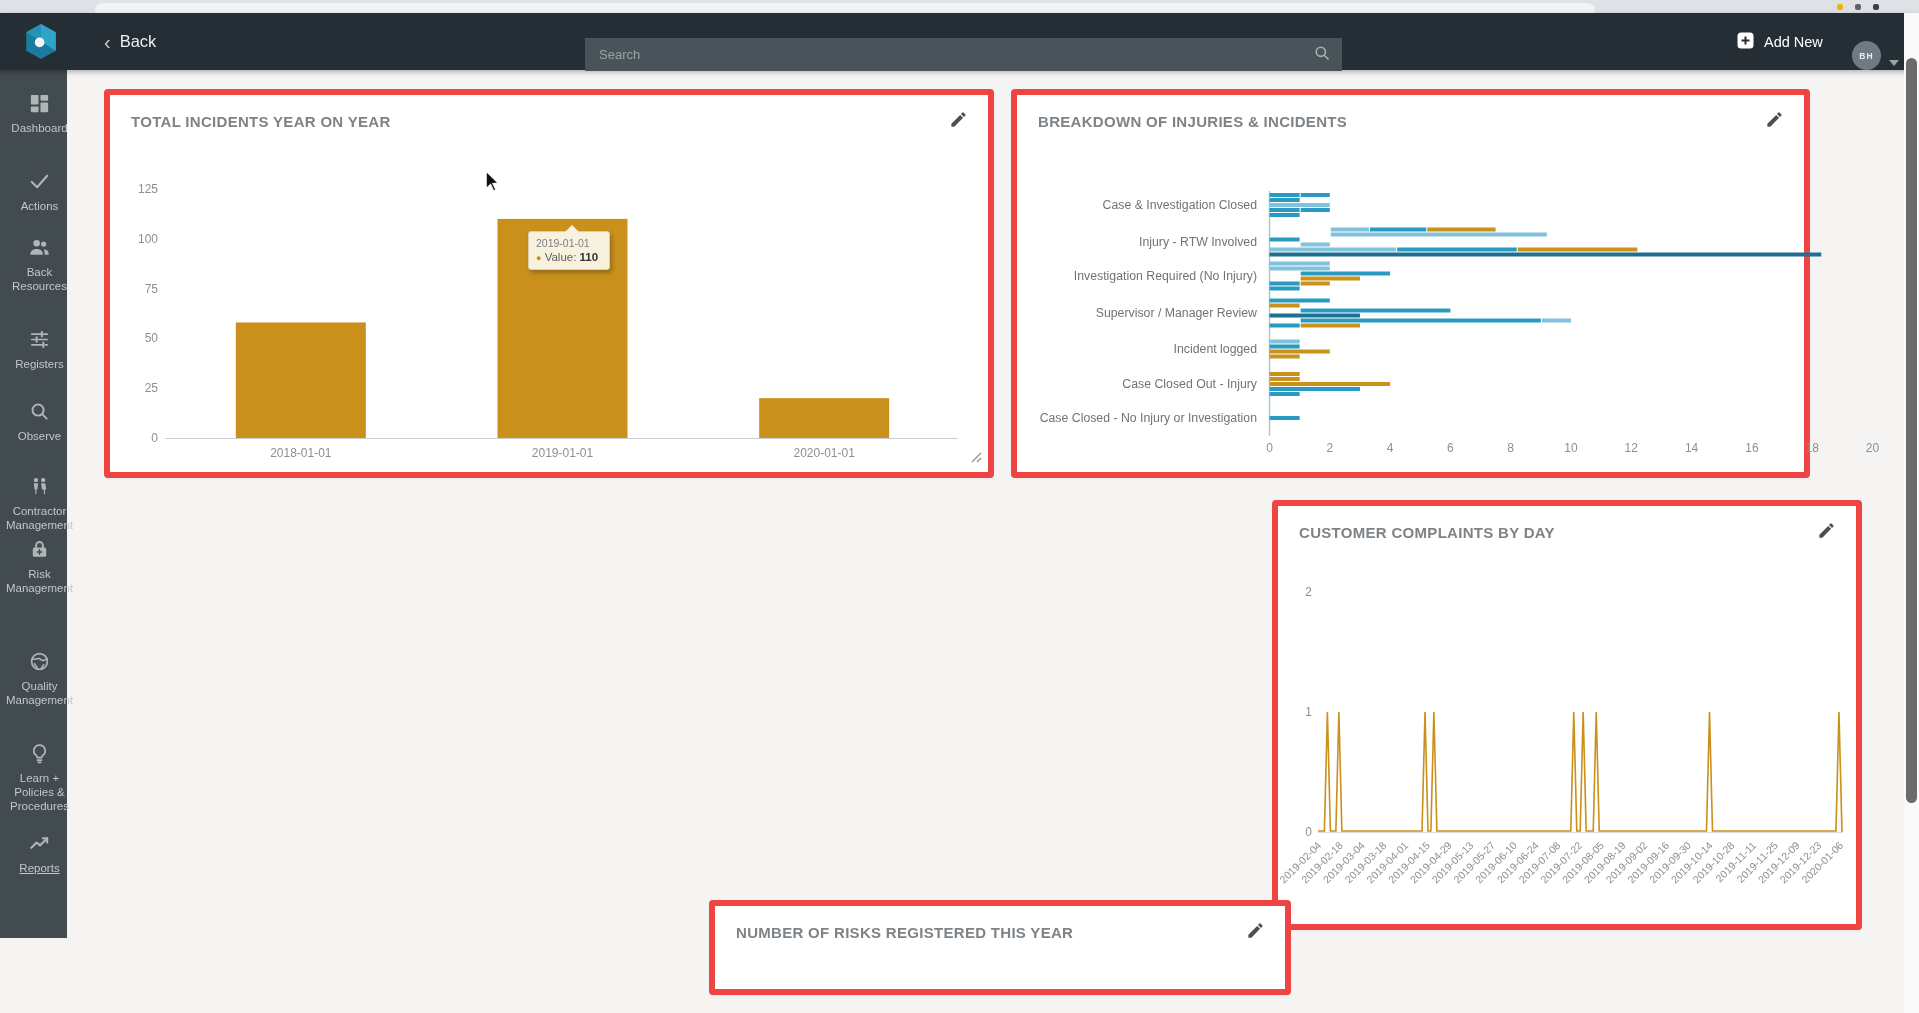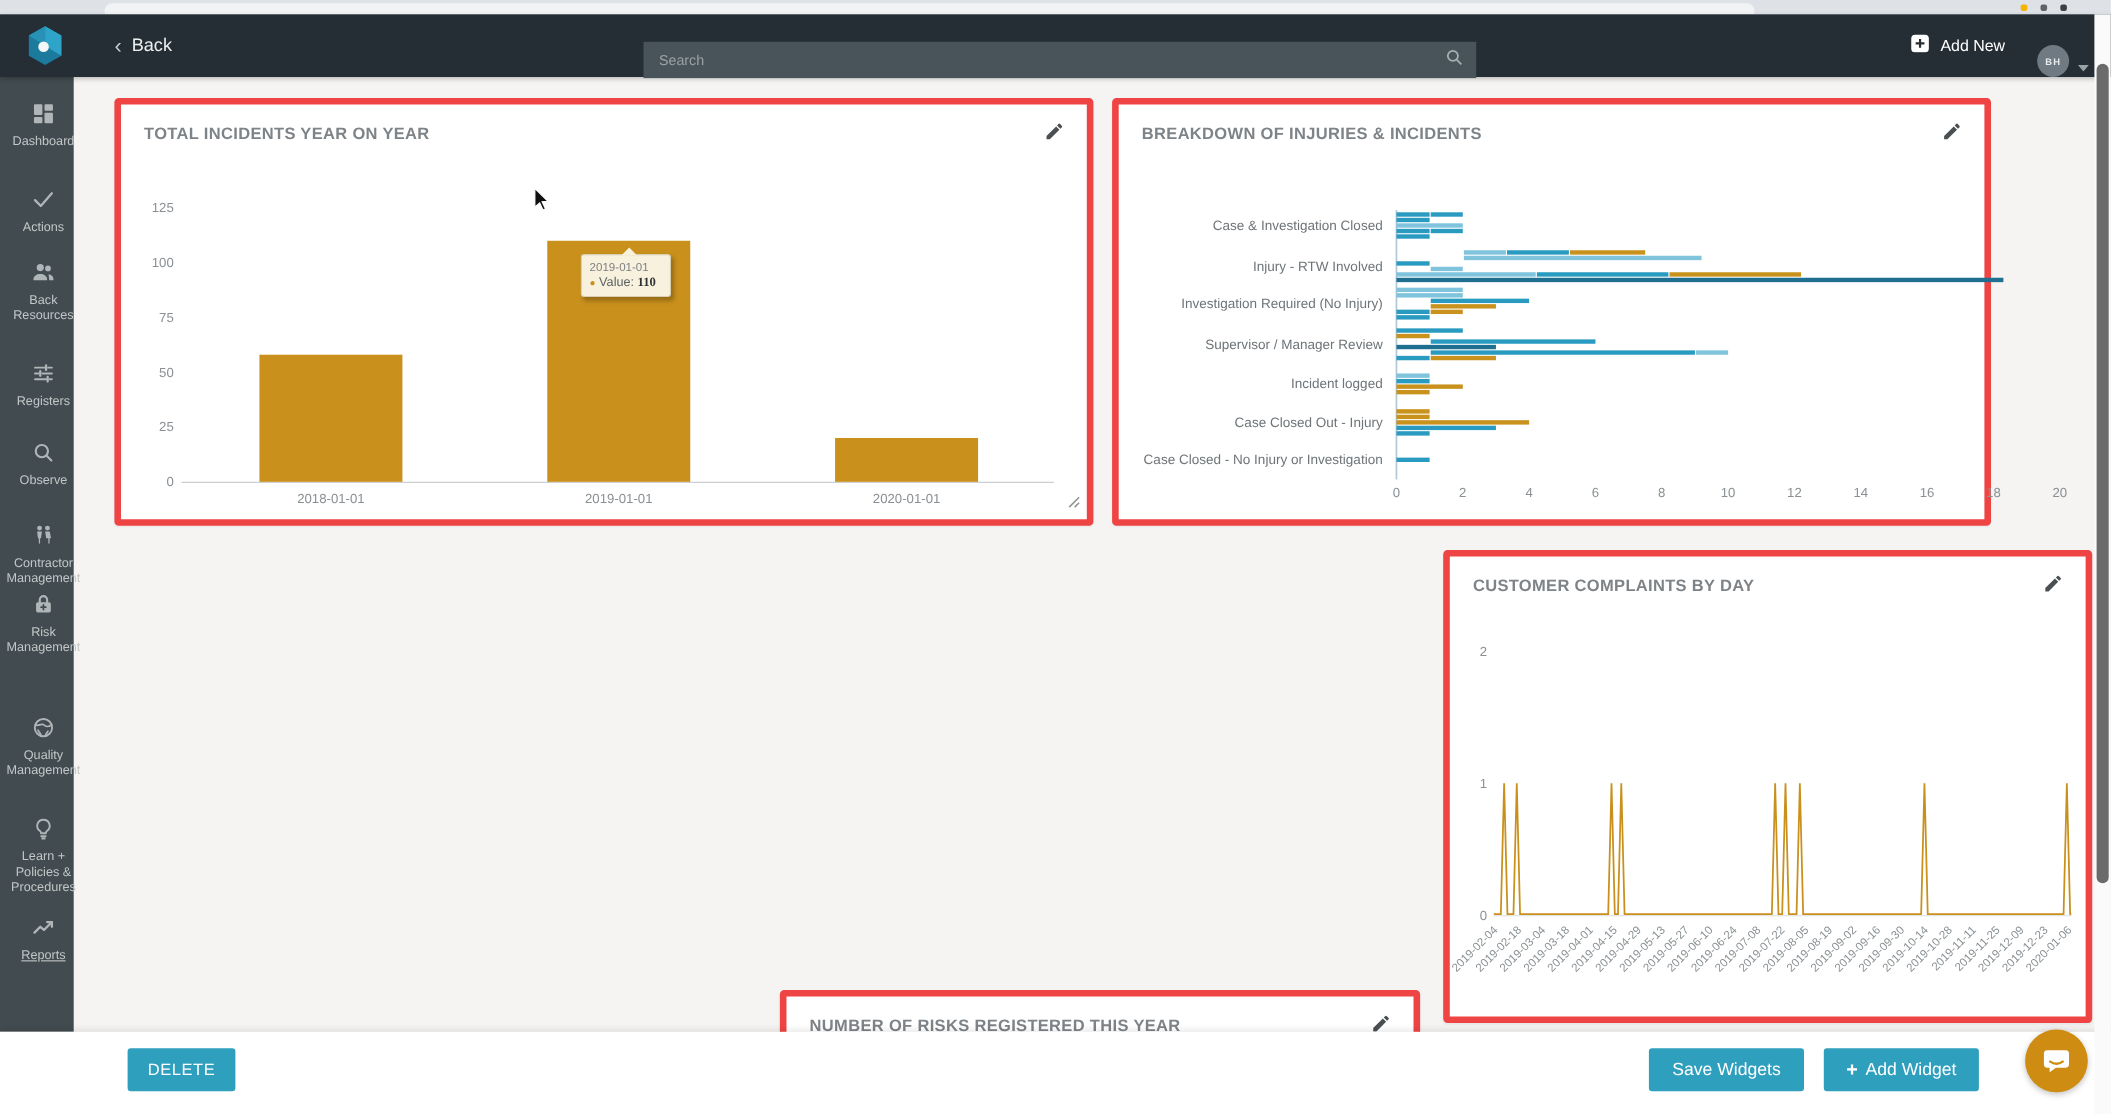--- a/index.html
+++ b/index.html
@@ -34,21 +34,21 @@
   .card .title{position:absolute;left:21px;top:18px;font-size:15px;font-weight:bold;color:#7E8387;letter-spacing:.3px;}
   .card .edit{position:absolute;right:20px;top:15px;cursor:pointer;}
   .card svg.plot{position:absolute;left:0;top:0;}
 
   
   #bar-tooltip{position:absolute;left:418px;top:136px;width:82px;background:#F8F1DE;border:1px solid #D9D0B4;border-radius:3px;box-shadow:2px 3px 4px rgba(0,0,0,.25);padding:5px 7px 6px 7px;z-index:3;}
   #bar-tooltip:before{content:"";position:absolute;left:36px;top:-7px;border-left:7px solid transparent;border-right:7px solid transparent;border-bottom:7px solid #F8F1DE;}
   #bar-tooltip .d{font-size:10.5px;color:#7B7F83;}
   #bar-tooltip .v{font-size:11.5px;color:#5B5F63;margin-top:2px;white-space:nowrap;}
   #bar-tooltip .dot{color:#C9901C;font-size:9px;}
-  #bar-tooltip b{color:#2F3337;font-family:Liberation Serif, serif;}
+  #bar-tooltip b{color:#2F3337;}
 
   .grip{position:absolute;right:6px;bottom:5px;}
 
   
   #bottombar{position:absolute;left:0;top:938px;width:1919px;height:75px;background:#FFFFFF;box-shadow:0 -2px 6px rgba(0,0,0,.10);z-index:30;}
   .tealbtn{position:absolute;top:15px;height:39px;background:#2F9FBE;color:#fff;border:none;border-radius:3px;font-size:16px;cursor:pointer;display:flex;align-items:center;justify-content:center;gap:7px;}
   #btn-delete{left:116px;width:98px;font-size:15px;letter-spacing:.5px;}
   #btn-save{left:1499px;width:141px;}
   #btn-add{left:1658px;width:141px;}
   #btn-add .plus{font-weight:bold;font-size:18px;}
@@ -261,21 +261,21 @@
         <rect x="252.5" y="282" width="30.15" height="4" fill="#C9921C"></rect>
         <rect x="252.5" y="287" width="120.6" height="4" fill="#C9921C"></rect>
         <rect x="252.5" y="292" width="90.44999999999999" height="4" fill="#2A9BC0"></rect>
         <rect x="252.5" y="297" width="30.15" height="4" fill="#2A9BC0"></rect>
         <text x="240" y="327" text-anchor="end" font-size="12.3" fill="#6E7478" font-family="&quot;Liberation Sans&quot;,sans-serif">Case Closed - No Injury or Investigation</text>
         <rect x="252.5" y="321" width="30.15" height="4" fill="#2A9BC0"></rect>
       </svg>
   </div>
 
 
-  <div class="card" id="w-complaints" style="left:1312px;top:500px;width:590px;height:430px">
+  <div class="card" id="w-complaints" style="left:1272px;top:500px;width:590px;height:430px">
     <div class="title">CUSTOMER COMPLAINTS BY DAY</div>
     <span class="edit">
       <svg viewBox="0 0 24 24" width="19" height="19" fill="#4A4F52">
           <path d="M3 17.25V21h3.75L17.81 9.94l-3.75-3.75L3 17.25zM20.71 7.04c.39-.39.39-1.02 0-1.41l-2.34-2.34a1 1 0 0 0-1.41 0l-1.83 1.83 3.75 3.75 1.83-1.83z"></path>
         </svg>
     </span>
     <svg class="plot" id="svg-line" width="588" height="396">
         <text x="34" y="330" text-anchor="end" font-size="12" fill="#8A9094" font-family="&quot;Liberation Sans&quot;,sans-serif">0</text>
         <text x="34" y="210" text-anchor="end" font-size="12" fill="#8A9094" font-family="&quot;Liberation Sans&quot;,sans-serif">1</text>
         <text x="34" y="90" text-anchor="end" font-size="12" fill="#8A9094" font-family="&quot;Liberation Sans&quot;,sans-serif">2</text>
@@ -361,34 +361,20 @@
 
   <div class="card" id="w-risks" style="left:709px;top:900px;width:582px;height:95px">
     <div class="title">NUMBER OF RISKS REGISTERED THIS YEAR</div>
     <span class="edit">
       <svg viewBox="0 0 24 24" width="19" height="19" fill="#4A4F52">
           <path d="M3 17.25V21h3.75L17.81 9.94l-3.75-3.75L3 17.25zM20.71 7.04c.39-.39.39-1.02 0-1.41l-2.34-2.34a1 1 0 0 0-1.41 0l-1.83 1.83 3.75 3.75 1.83-1.83z"></path>
         </svg>
     </span>
   </div>
 
-  <div id="bottombar">
-    <button class="tealbtn" id="btn-delete">DELETE</button>
-    <button class="tealbtn" id="btn-save">Save Widgets</button>
-    <button class="tealbtn" id="btn-add">
-        <span class="plus">+</span>
-        <span>Add Widget</span>
-      </button>
-    <div id="intercom">
-      <svg viewBox="0 0 28 28" width="29" height="29">
-        <path fill="#fff" d="M22 4.5H6a3 3 0 0 0-3 3v9.5a3 3 0 0 0 3 3h2v4l5.5-4H22a3 3 0 0 0 3-3V7.5a3 3 0 0 0-3-3z"></path>
-        <path d="M8.5 14.6c3.6 2.5 7.4 2.5 11 0" stroke="#CE8C12" stroke-width="2.1" fill="none" stroke-linecap="round"></path>
-      </svg>
-    </div>
-  </div>
 
   <div id="scrollbar">
       <div class="thumb"></div>
     </div>
 
   <span id="cursor">
     <svg width="19" height="24" viewBox="0 0 12 19">
         <path d="M1 1l9.5 9.3-4.2.4 2.4 5-1.8.9-2.4-5.1L1 14.6z" fill="#101010" stroke="#fff" stroke-width="0.9"></path>
       </svg>
   </span>

